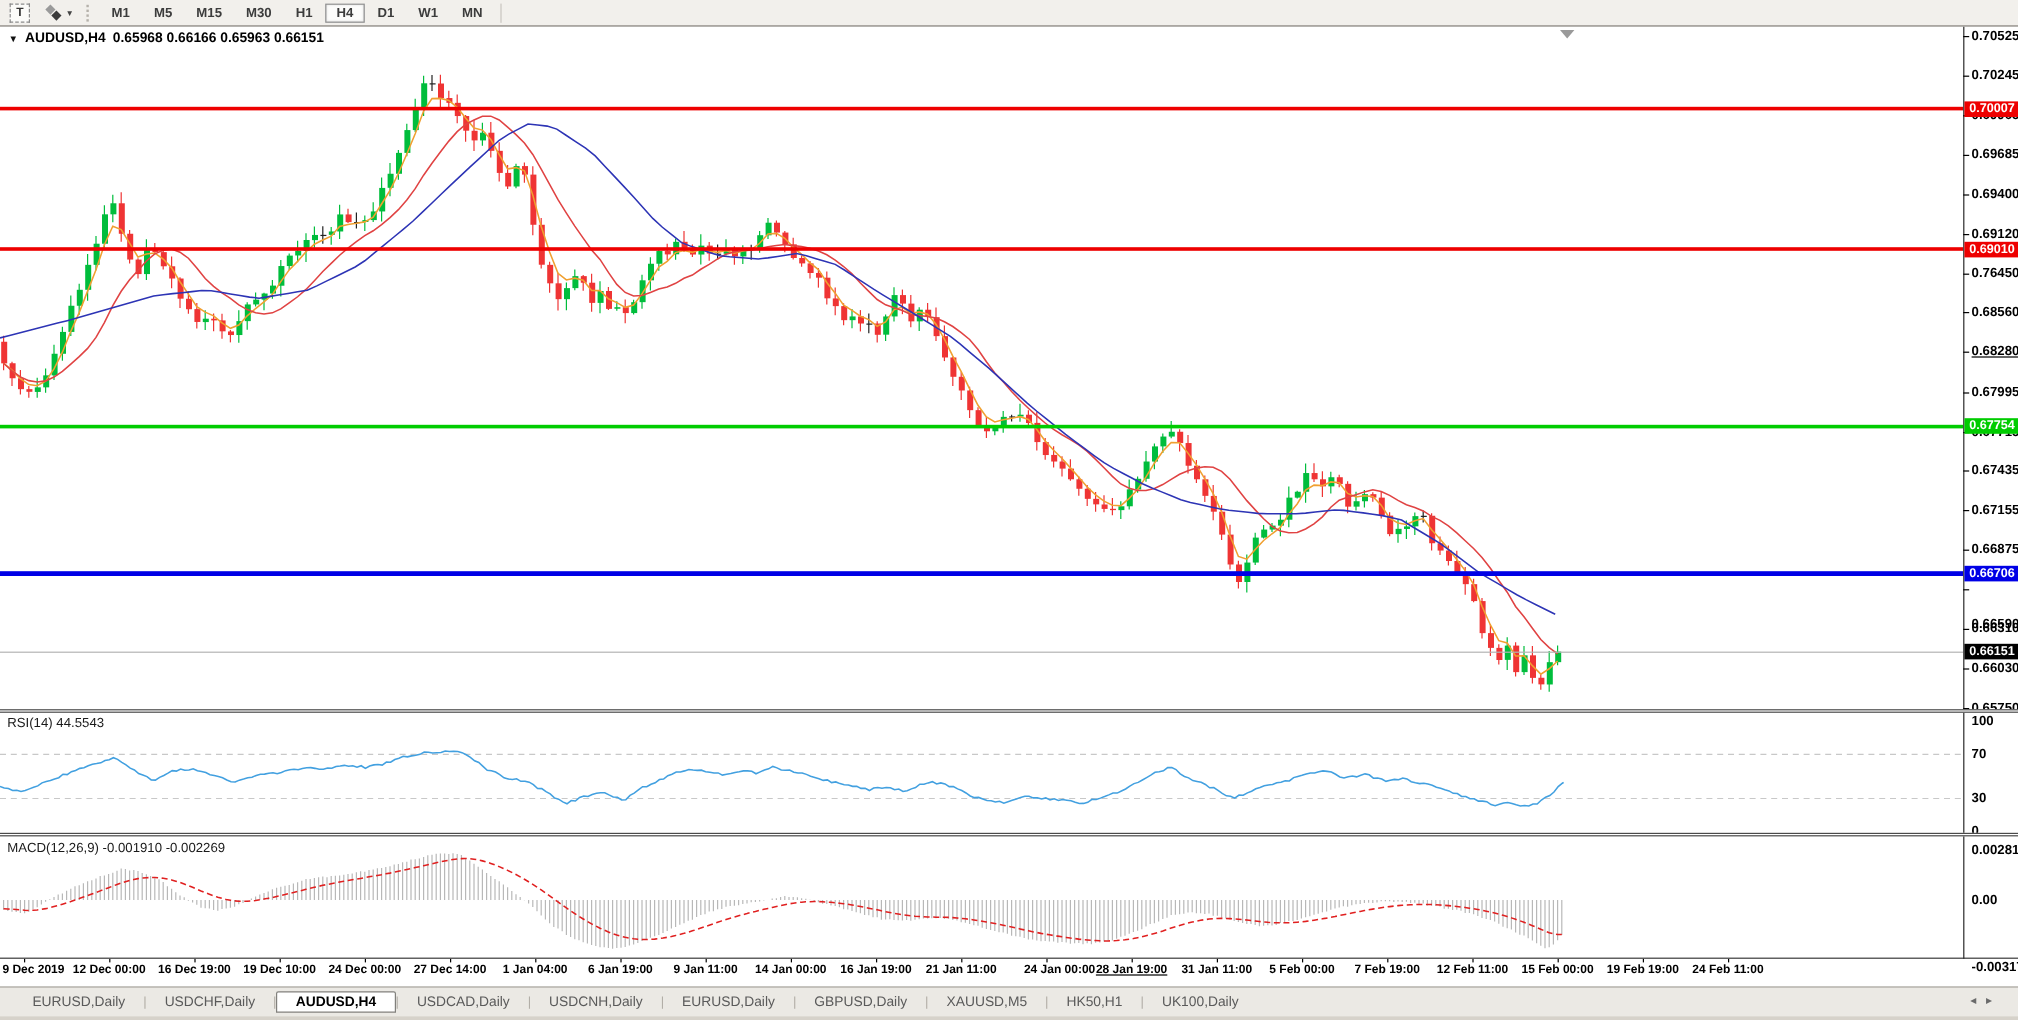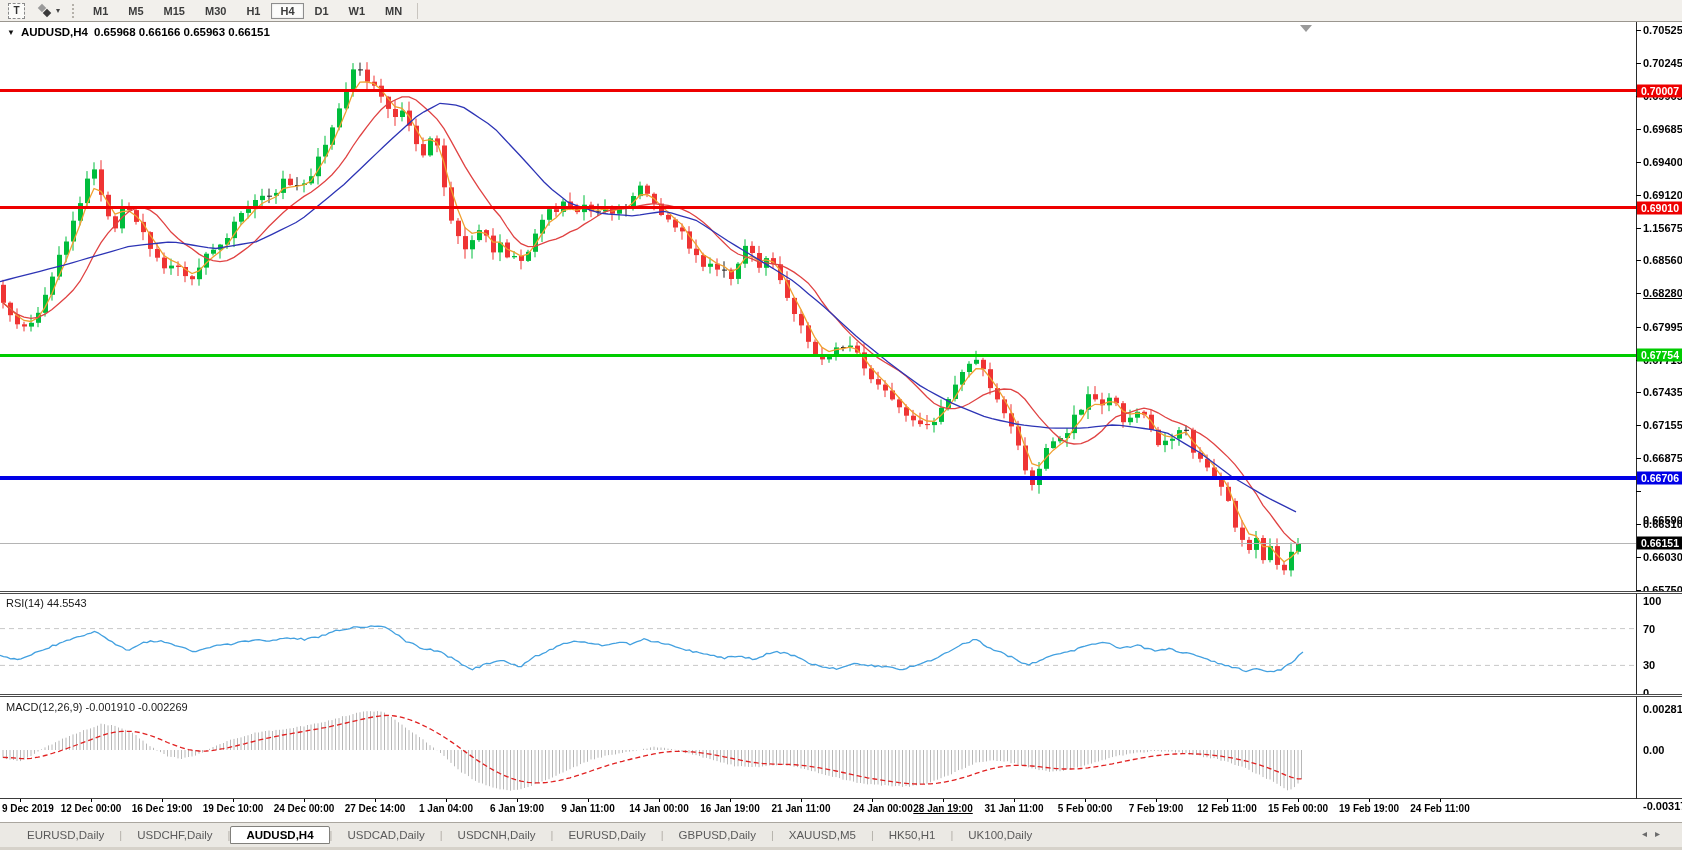--- a/index.html
+++ b/index.html
@@ -863,21 +863,21 @@
       <div class="ax-label" style="top: 62.8369px;">0.70245</div>
       <div class="ax-tick" style="top: 95.6737px;"></div>
       <div class="ax-label" style="top: 95.6737px;">0.69965</div>
       <div class="ax-tick" style="top: 128.511px;"></div>
       <div class="ax-label" style="top: 128.511px;">0.69685</div>
       <div class="ax-tick" style="top: 161.934px;"></div>
       <div class="ax-label" style="top: 161.934px;">0.69400</div>
       <div class="ax-tick" style="top: 194.771px;"></div>
       <div class="ax-label" style="top: 194.771px;">0.69120</div>
       <div class="ax-tick" style="top: 227.608px;"></div>
-      <div class="ax-label" style="top: 227.608px;">1.15675</div>
+      <div class="ax-label" style="top: 227.608px;">0.76450</div>
       <div class="ax-tick" style="top: 260.444px;"></div>
       <div class="ax-label" style="top: 260.444px;">0.68560</div>
       <div class="ax-tick" style="top: 293.281px;"></div>
       <div class="ax-label" style="top: 293.281px; text-decoration: underline;">0.68280</div>
       <div class="ax-tick" style="top: 326.705px;"></div>
       <div class="ax-label" style="top: 326.705px;">0.67995</div>
       <div class="ax-tick" style="top: 359.541px;"></div>
       <div class="ax-label" style="top: 359.541px;">0.67715</div>
       <div class="ax-tick" style="top: 392.378px;"></div>
       <div class="ax-label" style="top: 392.378px;">0.67435</div>

